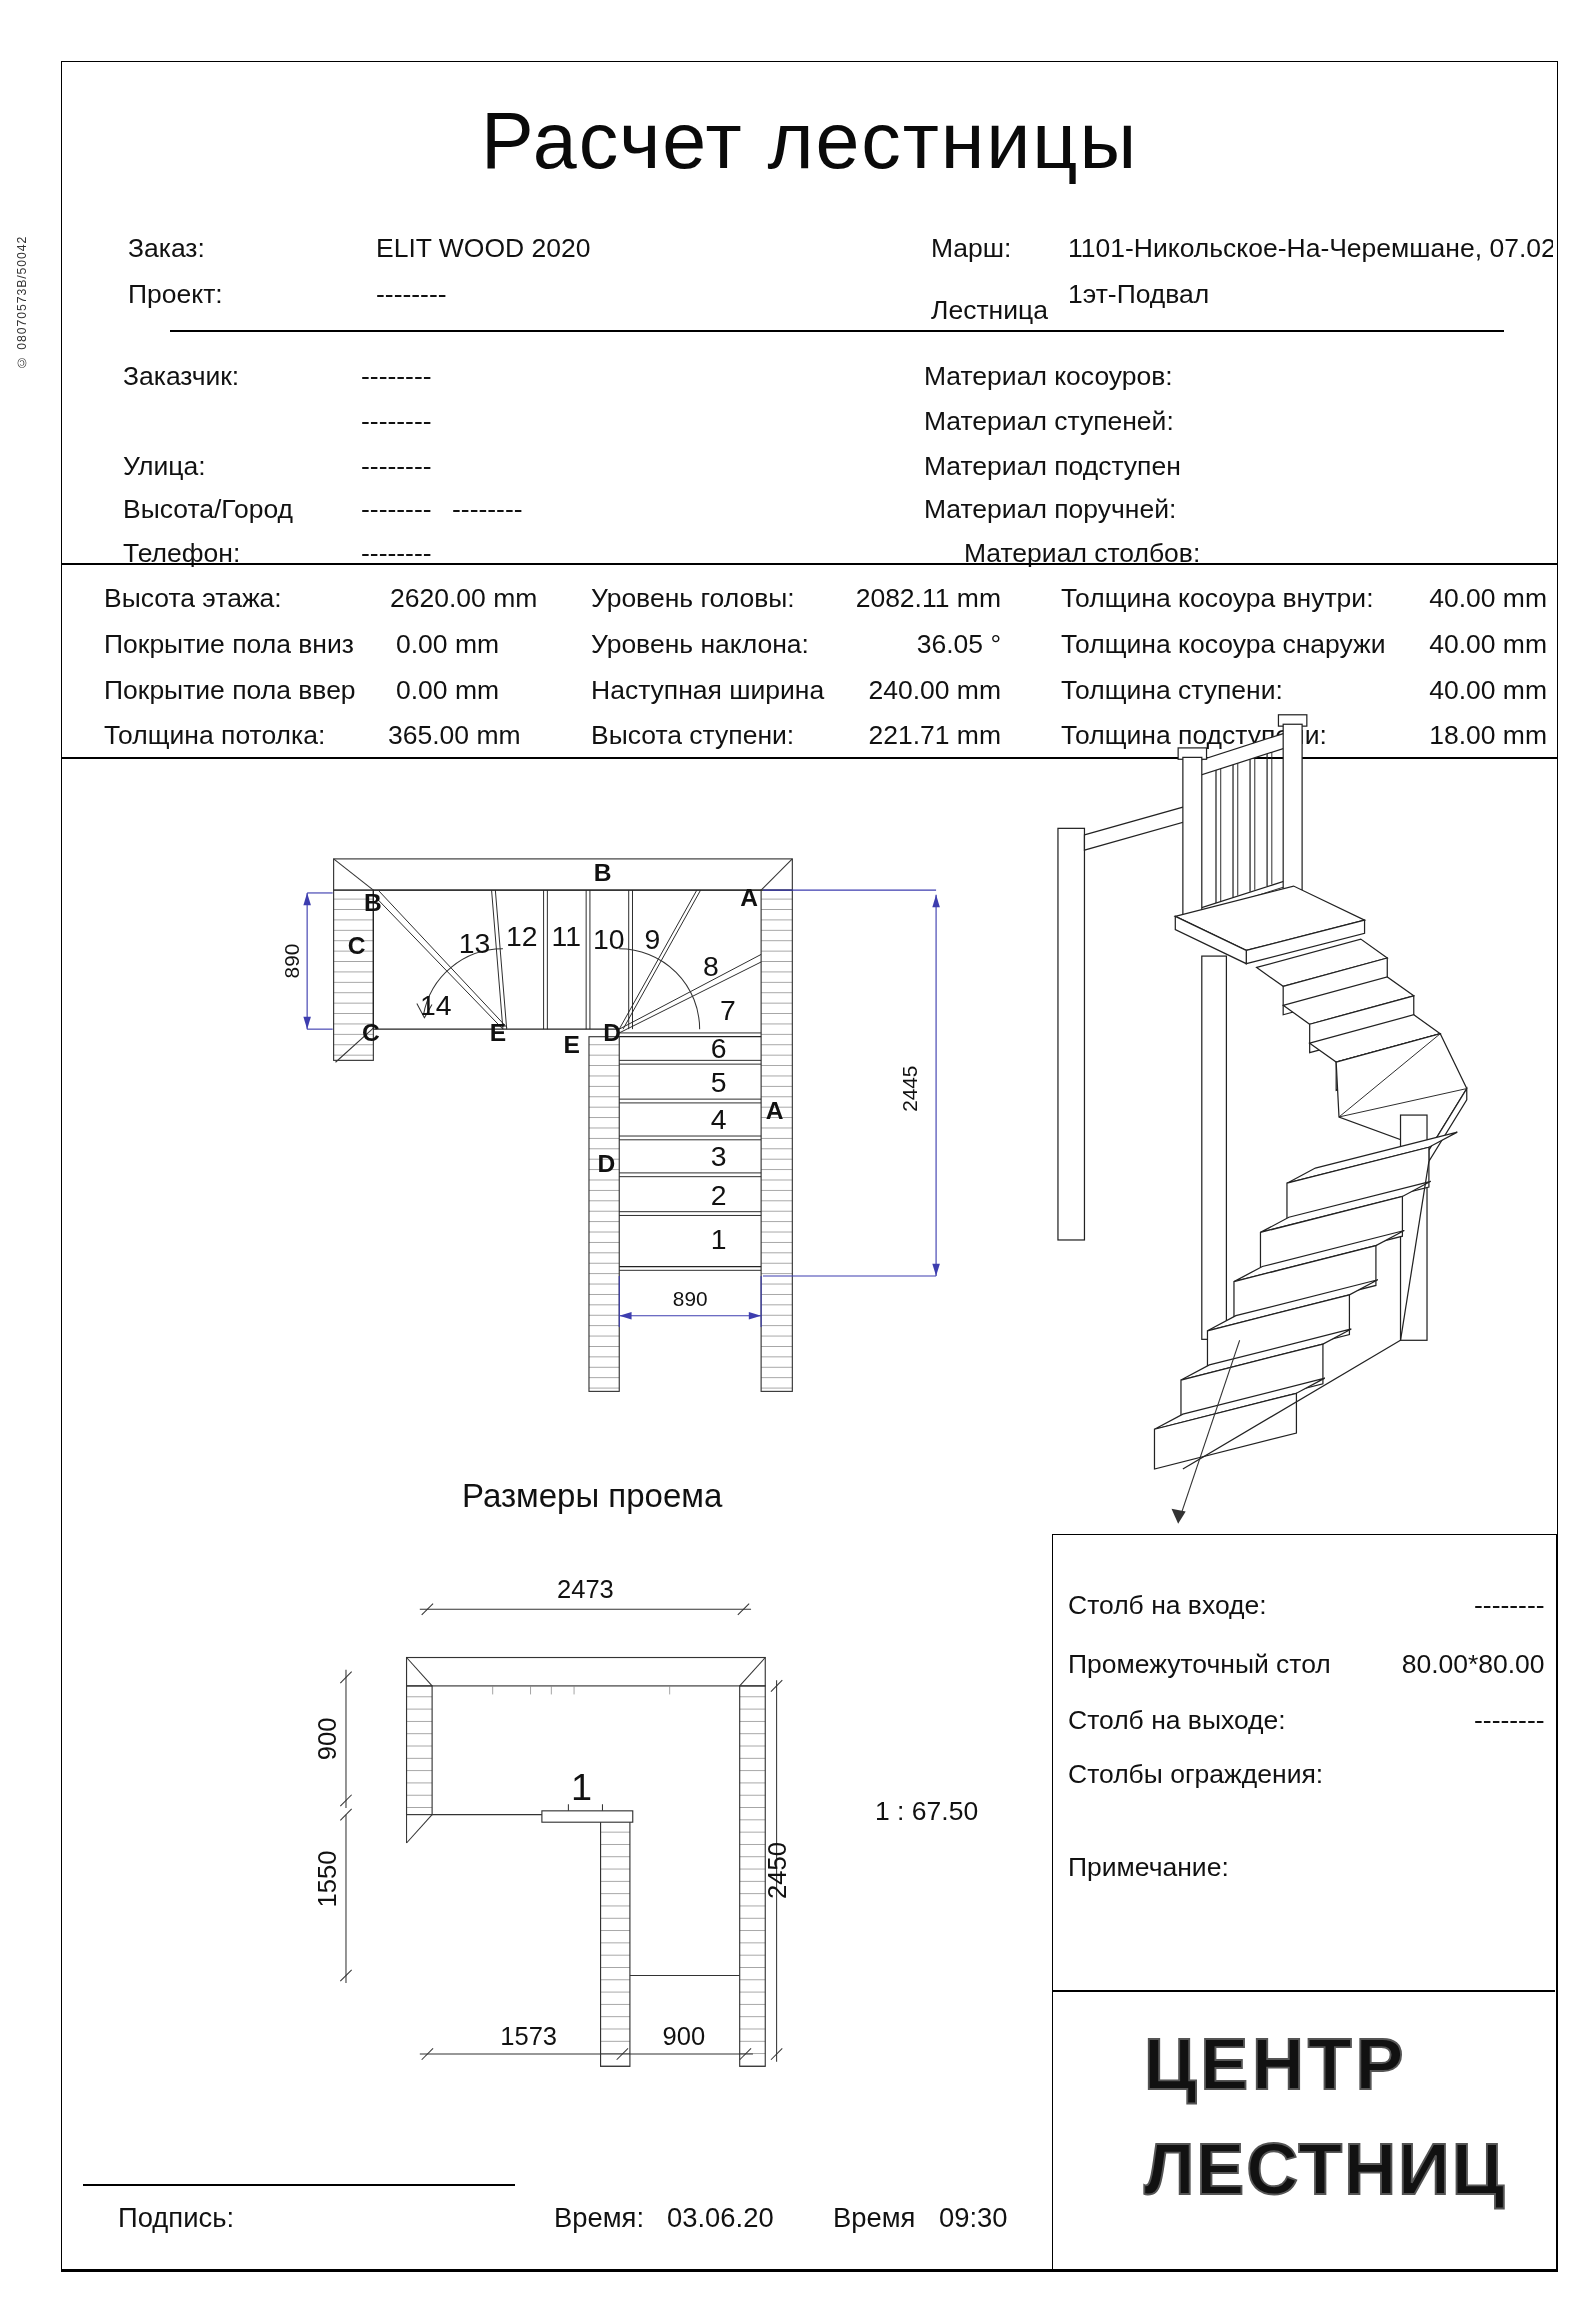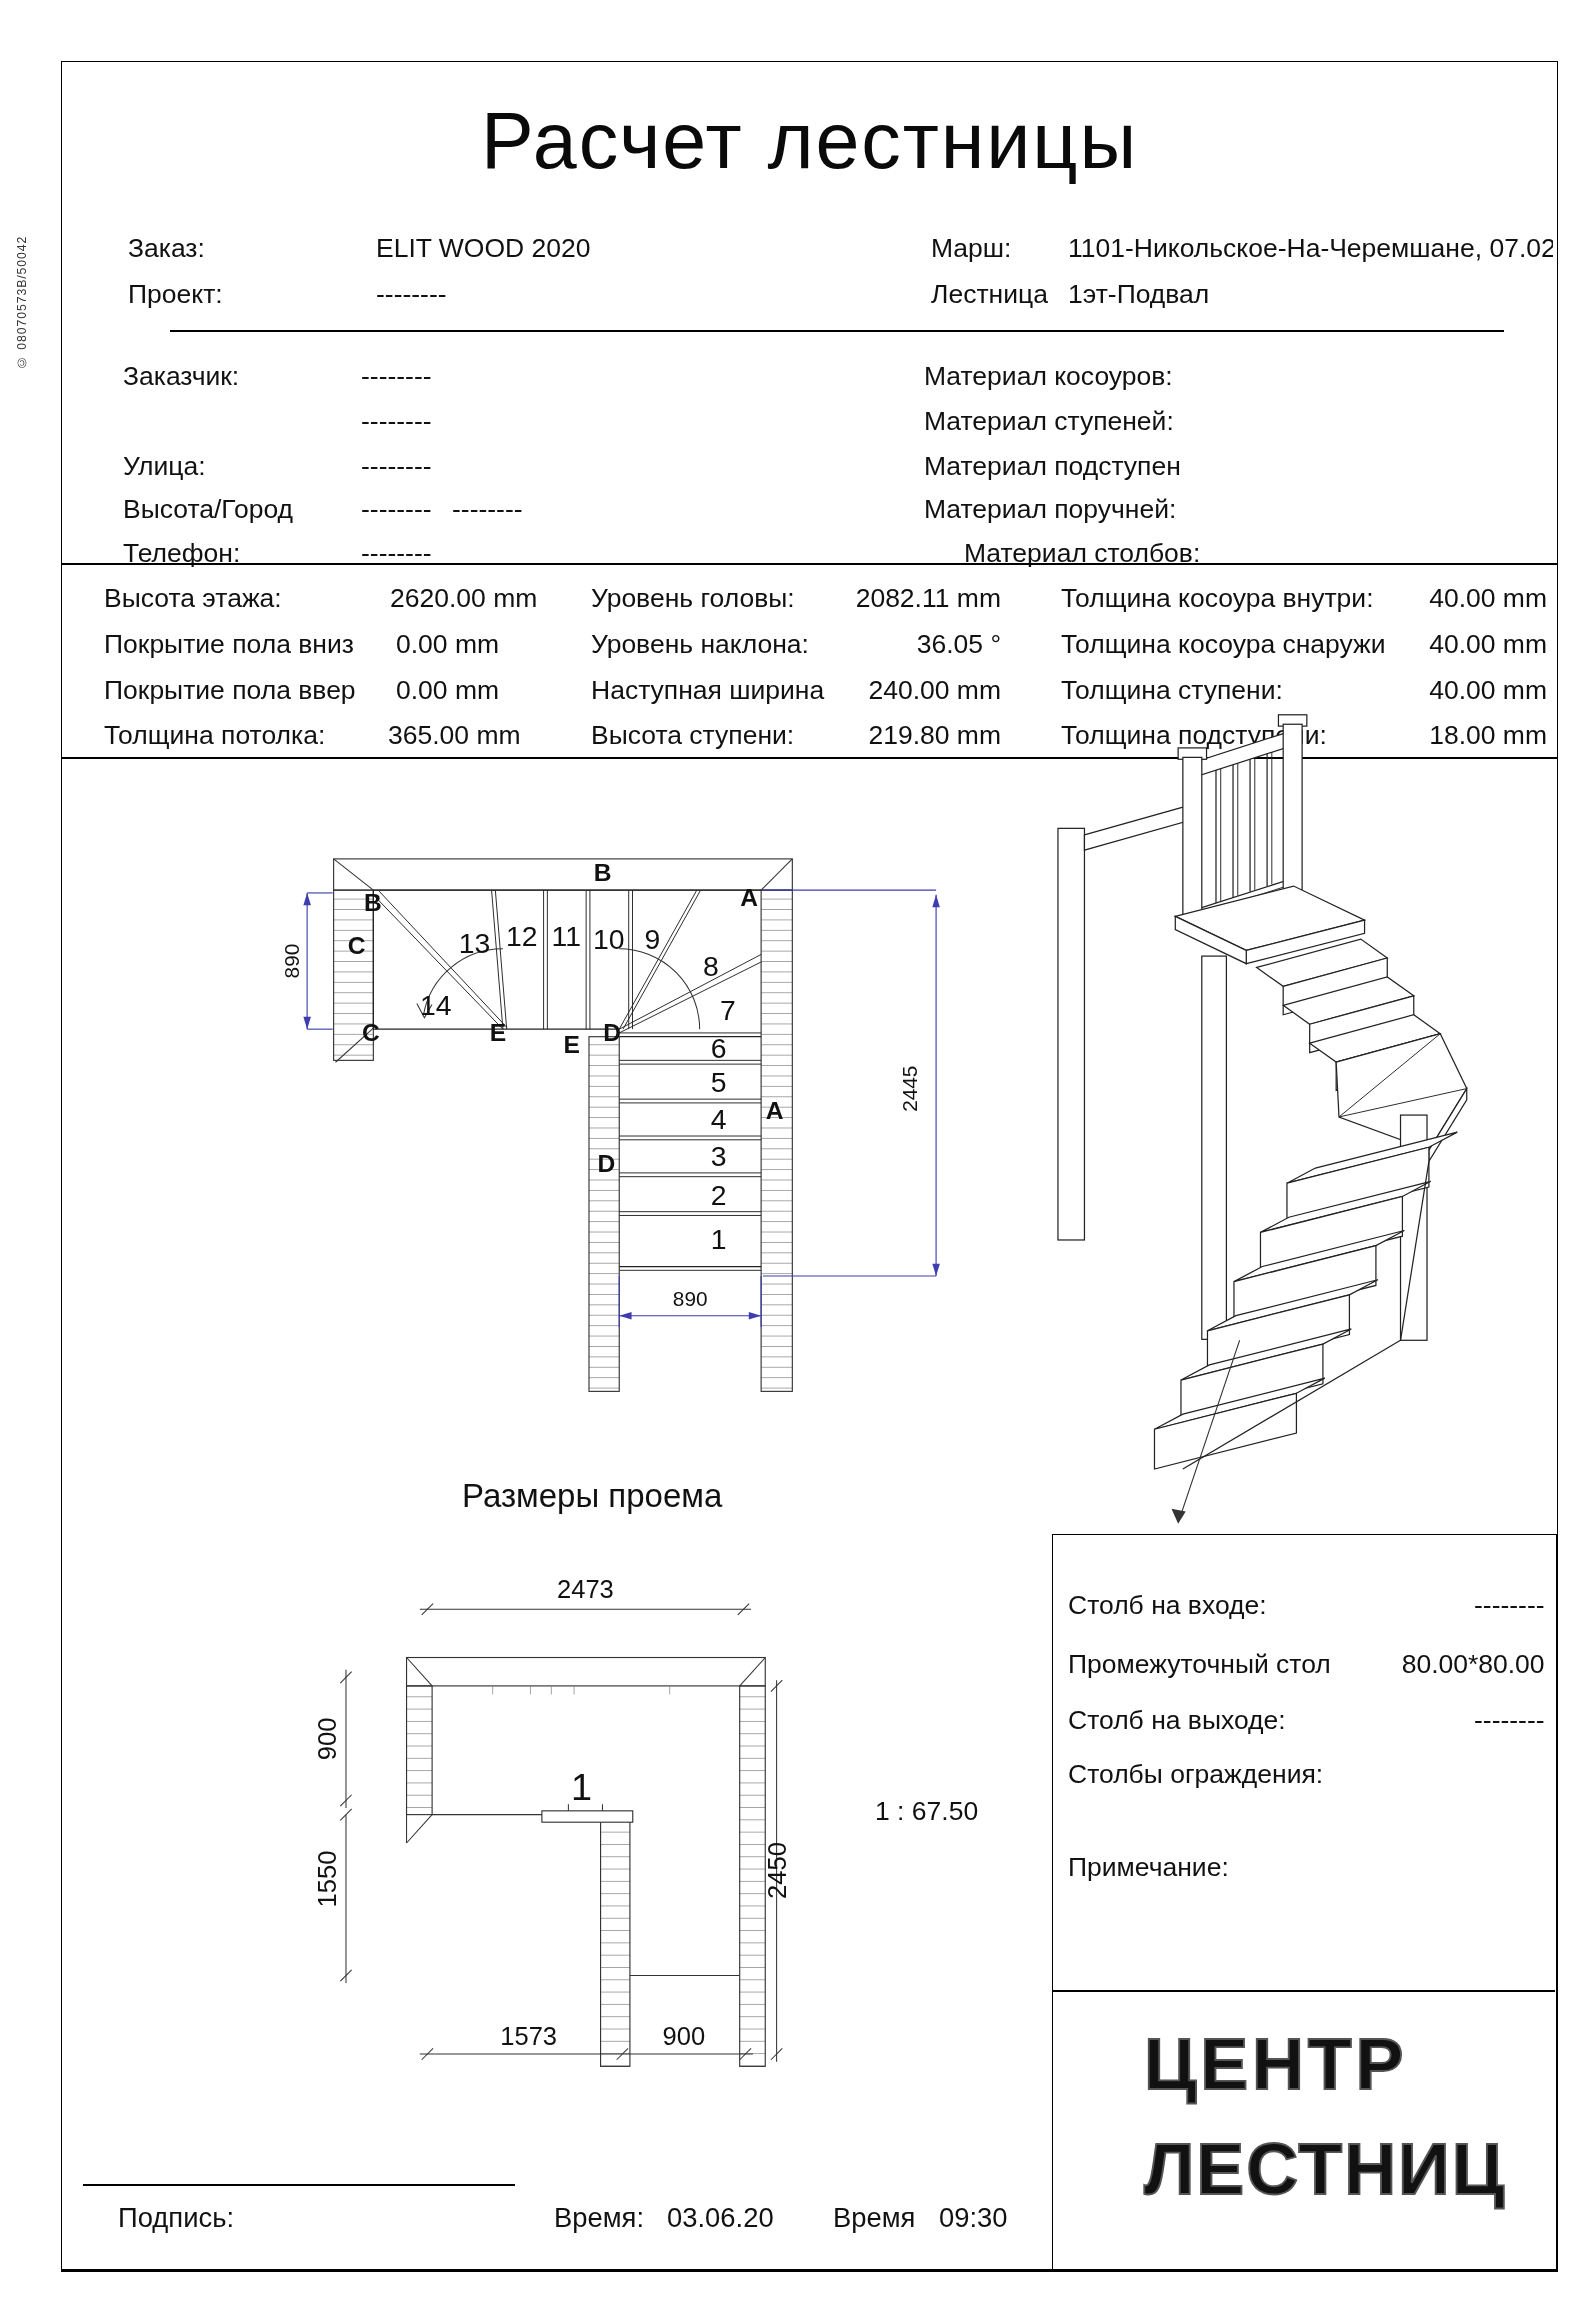--- a/index.html
+++ b/index.html
@@ -47,21 +47,21 @@
 <div class="frame"></div>
 
 <div class="title">Расчет лестницы</div>
 
 <div class="abs t28" style="left:128px;top:234px;">Заказ:</div>
 <div class="abs t28" style="left:376px;top:234px;">ELIT WOOD 2020</div>
 <div class="abs t28" style="left:128px;top:280px;">Проект:</div>
 <div class="abs t28" style="left:376px;top:280px;">--------</div>
 <div class="abs t28" style="left:931px;top:234px;">Марш:</div>
 <div class="abs t28 clip" style="left:1068px;top:234px;width:485px;">1101-Никольское-На-Черемшане, 07.02</div>
-<div class="abs t28" style="left:931px;top:280px;">Лестница</div>
+<div class="abs t28" style="left:931px;top:296px;">Лестница</div>
 <div class="abs t28" style="left:1068px;top:280px;">1эт-Подвал</div>
 
 <div class="line" style="left:170px;top:330px;width:1334px;height:1.9px;"></div>
 
 <div class="abs t28" style="left:123px;top:362px;">Заказчик:</div>
 <div class="abs t28" style="left:361px;top:362px;">--------</div>
 <div class="abs t28" style="left:361px;top:407px;">--------</div>
 <div class="abs t28" style="left:123px;top:452px;">Улица:</div>
 <div class="abs t28" style="left:361px;top:452px;">--------</div>
 <div class="abs t28" style="left:123px;top:495px;">Высота/Город</div>
@@ -88,21 +88,21 @@
 <div class="abs t28" style="left:104px;top:721px;">Толщина потолка:</div>
 <div class="abs t28" style="left:388px;top:721px;">365.00 mm</div>
 
 <div class="abs t28" style="left:591px;top:584px;">Уровень головы:</div>
 <div class="abs t28" style="left:804px;top:584px;width:197px;text-align:right;">2082.11 mm</div>
 <div class="abs t28" style="left:591px;top:630px;">Уровень наклона:</div>
 <div class="abs t28" style="left:804px;top:630px;width:197px;text-align:right;">36.05 °</div>
 <div class="abs t28" style="left:591px;top:676px;">Наступная ширина</div>
 <div class="abs t28" style="left:804px;top:676px;width:197px;text-align:right;">240.00 mm</div>
 <div class="abs t28" style="left:591px;top:721px;">Высота ступени:</div>
-<div class="abs t28" style="left:804px;top:721px;width:197px;text-align:right;">219.80 mm</div>
+<div class="abs t28" style="left:804px;top:721px;width:197px;text-align:right;">221.71 mm</div>
 
 <div class="abs t28" style="left:1061px;top:584px;">Толщина косоура внутри:</div>
 <div class="abs t28" style="left:1365px;top:584px;width:182px;text-align:right;">40.00 mm</div>
 <div class="abs t28" style="left:1061px;top:630px;">Толщина косоура снаружи</div>
 <div class="abs t28" style="left:1365px;top:630px;width:182px;text-align:right;">40.00 mm</div>
 <div class="abs t28" style="left:1061px;top:676px;">Толщина ступени:</div>
 <div class="abs t28" style="left:1365px;top:676px;width:182px;text-align:right;">40.00 mm</div>
 <div class="abs t28" style="left:1061px;top:721px;">Толщина подступени:</div>
 <div class="abs t28" style="left:1365px;top:721px;width:182px;text-align:right;">18.00 mm</div>
 

